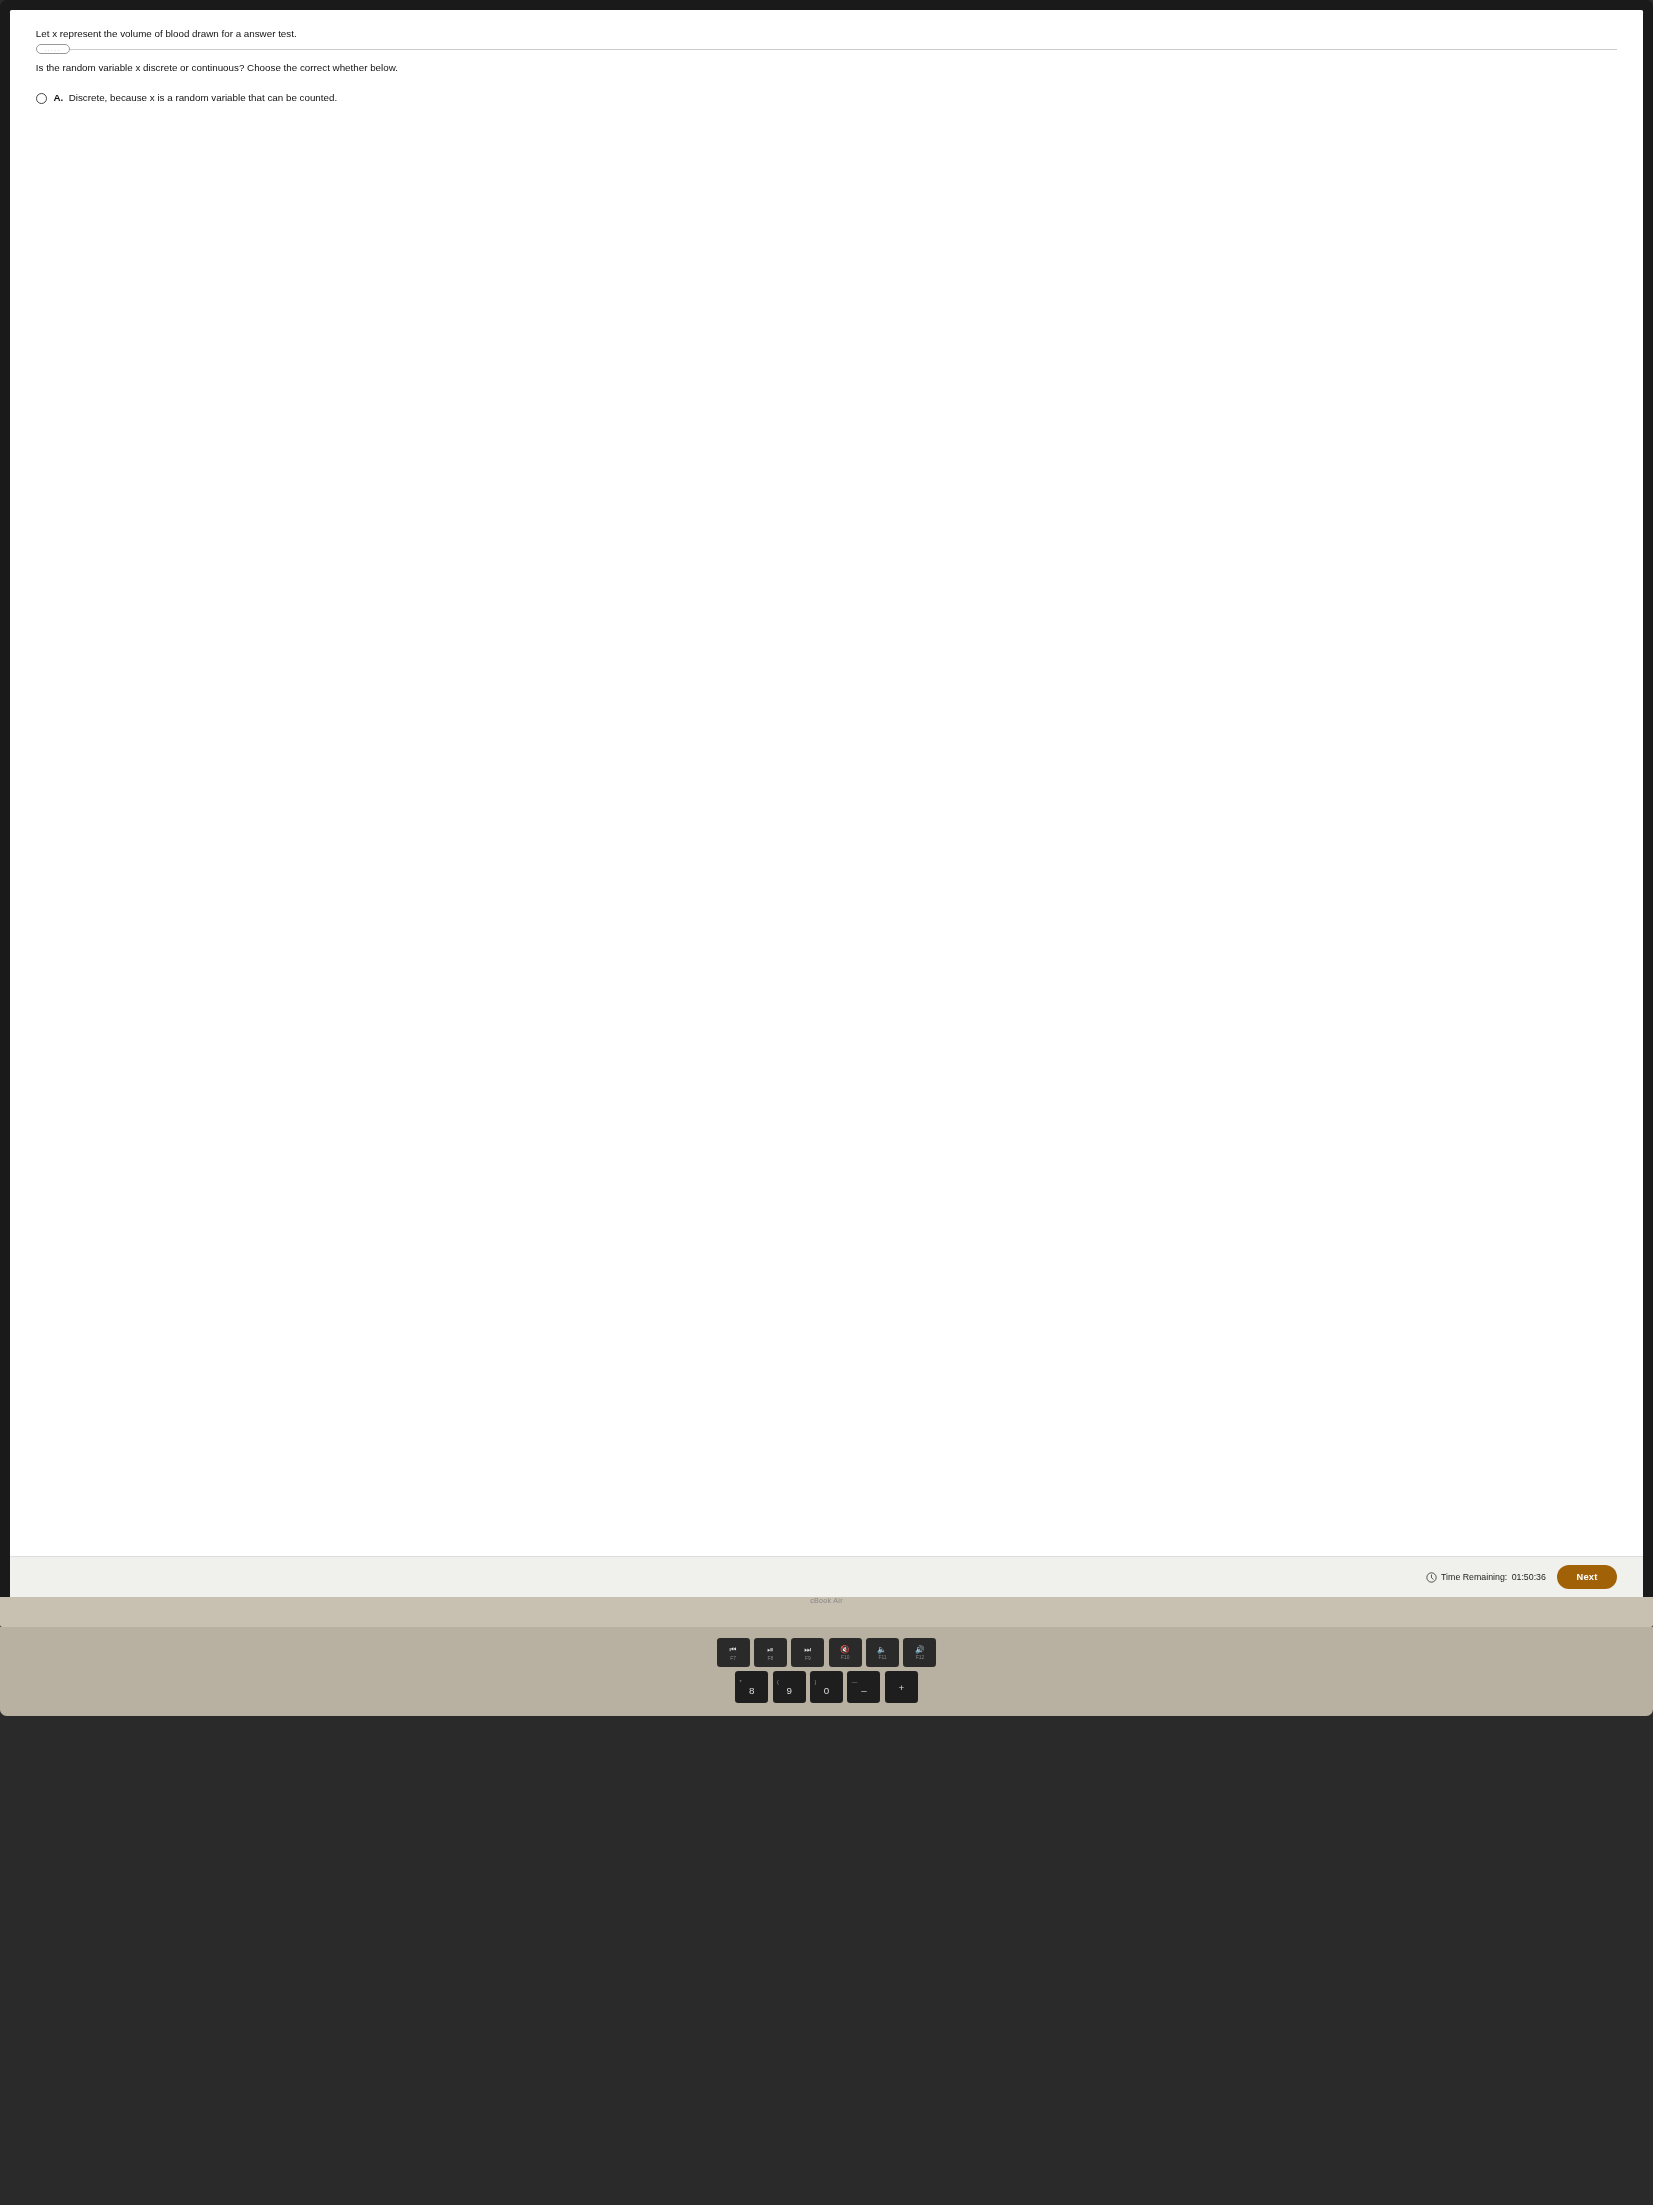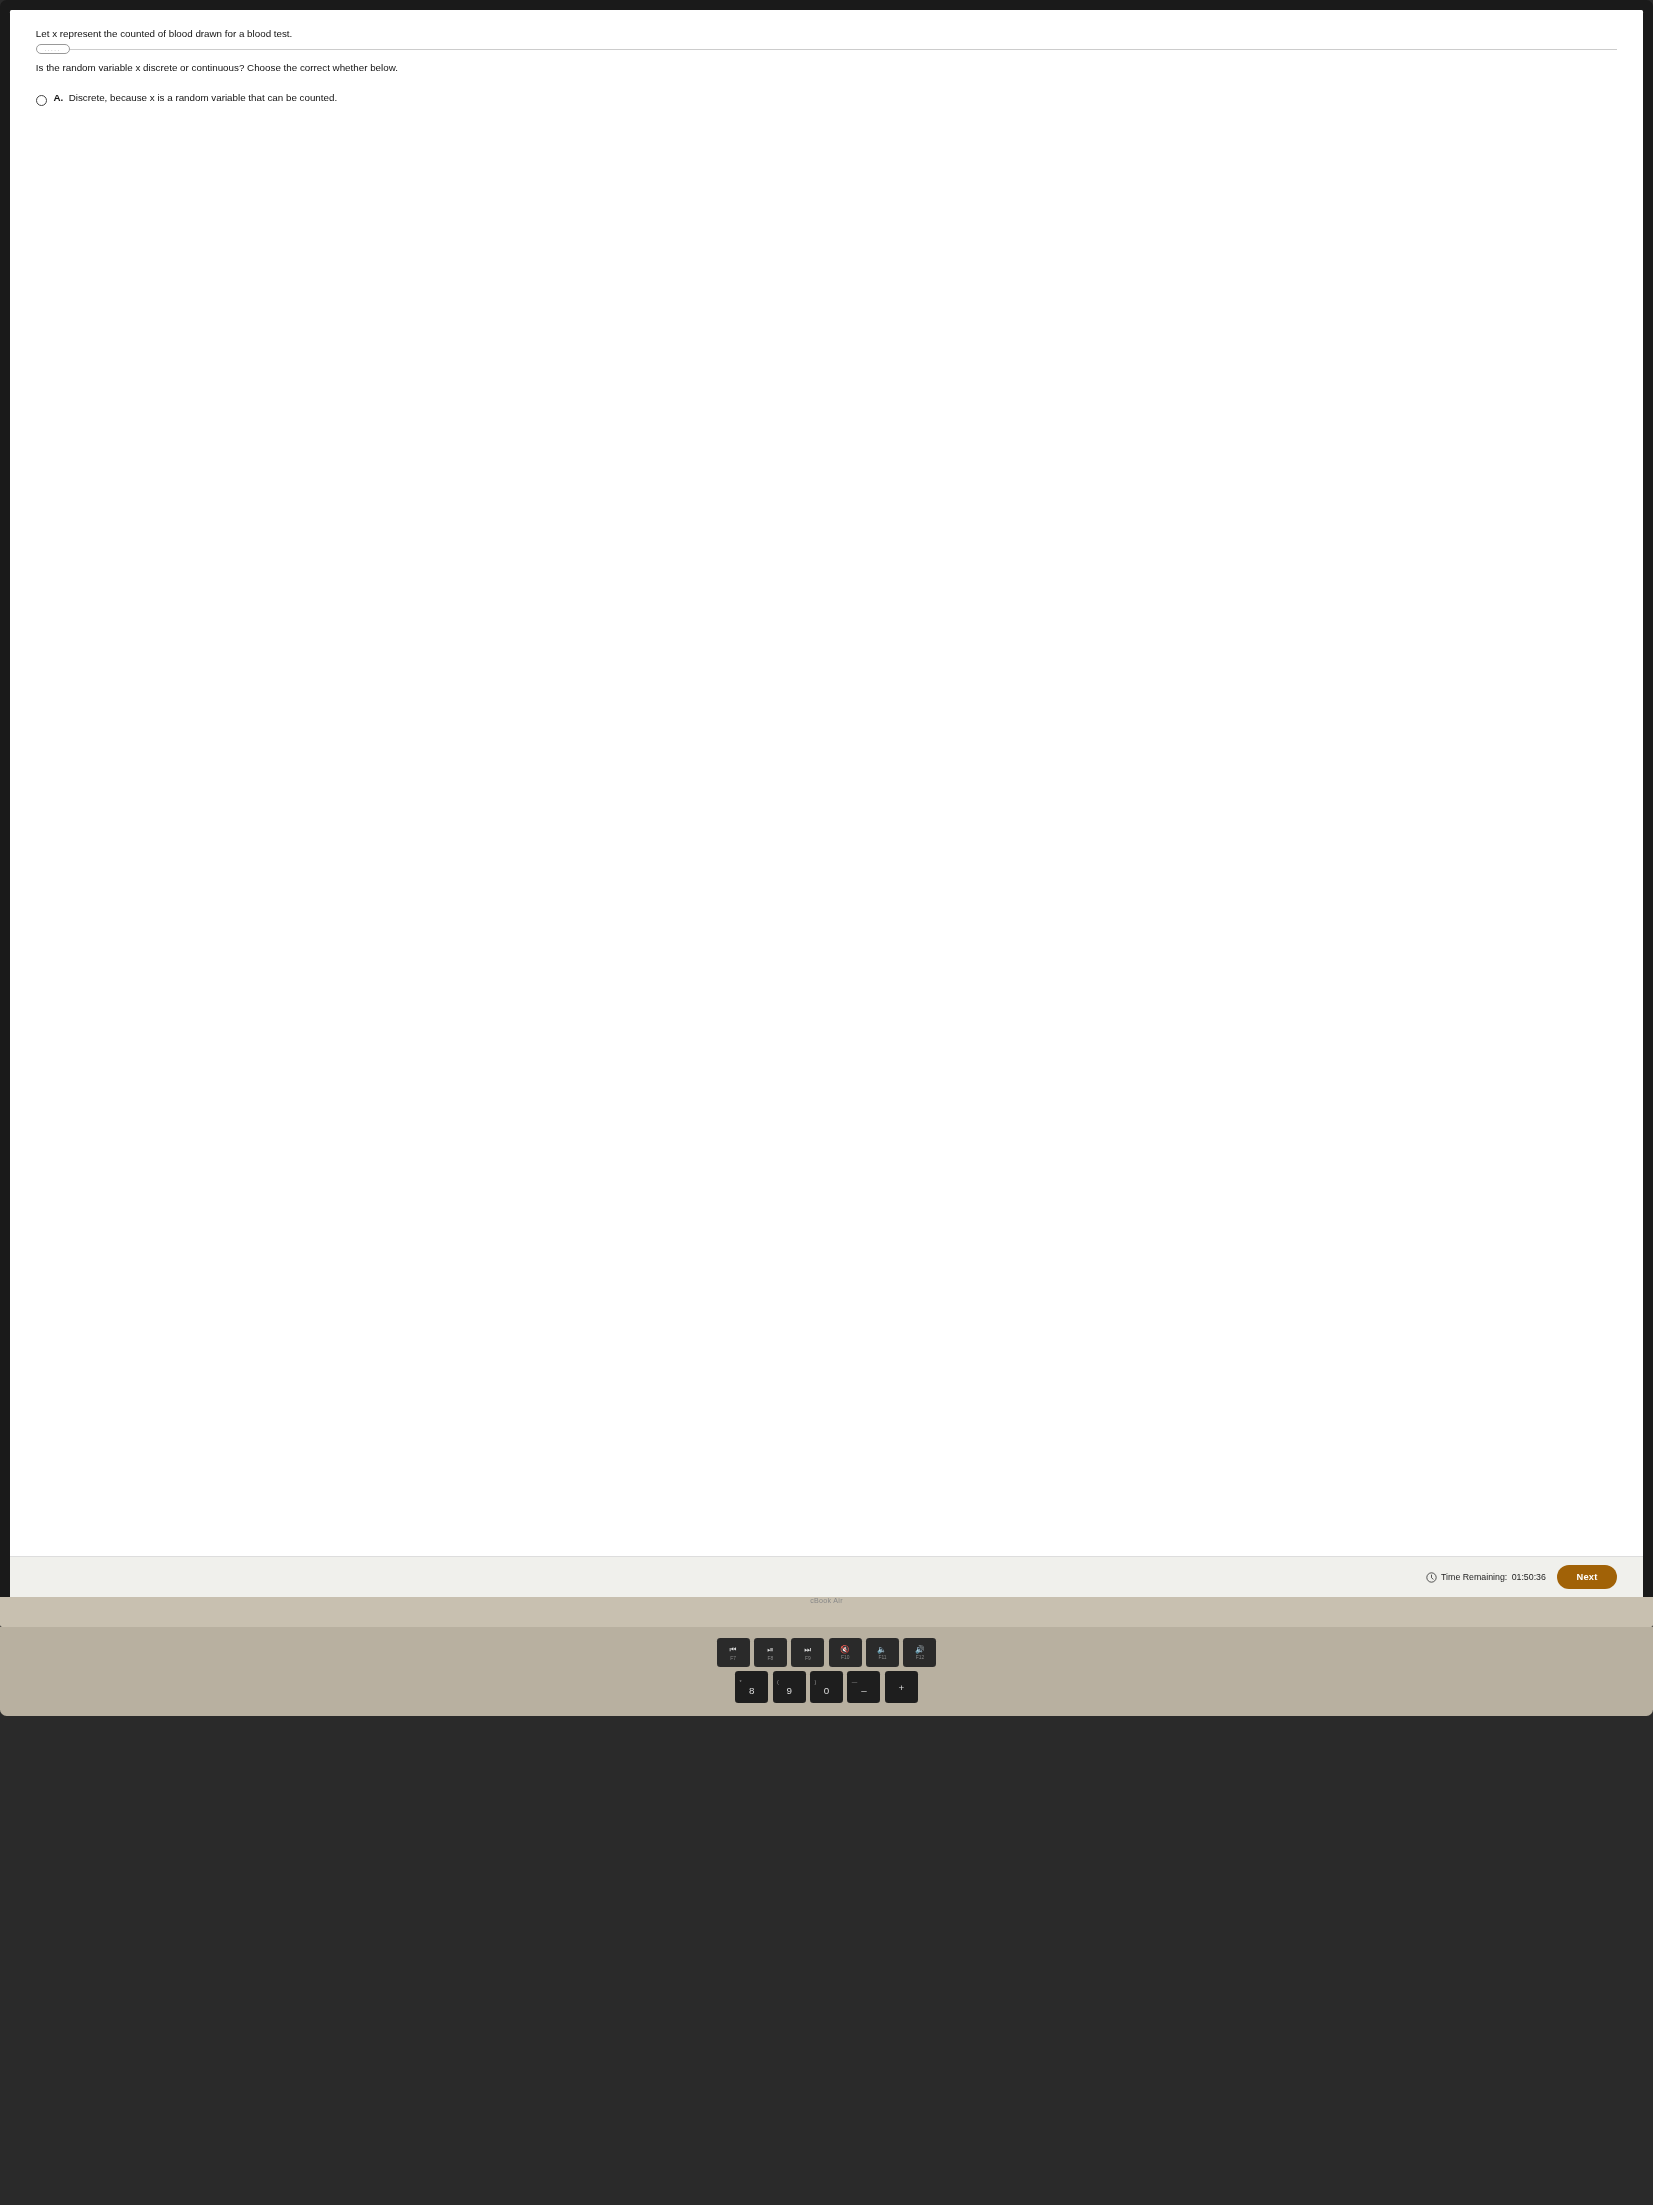--- a/index.html
+++ b/index.html
@@ -86,21 +86,21 @@
       font-size: 9.8px;
       font-weight: 400;
       color: #111;
       margin-bottom: 15.3px;
       line-height: 1.5;
     }
 
     
     .answer-option {
       display: flex;
-      align-items: flex-end;
+      align-items: center;
       margin-bottom: 9.8px;
       cursor: pointer;
     }
 
     .radio-circle {
       width: 11px;
       height: 11px;
       border: 1.1px solid #444;
       border-radius: 50%;
       margin-right: 6.6px;
@@ -239,21 +239,21 @@
     }
   </style>
 </head>
 <body>
 
 <div class="laptop-bezel">
   <div class="screen">
     <div class="content-area">
 
 
-      <p class="question-setup">Let x represent the counted of blood drawn for a blood test.</p>
+      <p class="question-setup">Let x represent the volume of blood drawn for a answer test.</p>
 
       <div class="top-divider">
         <div class="divider-dots">.....</div>
         <div class="divider-line"></div>
       </div>
 
       <p class="question-prompt">Is the random variable x discrete or continuous? Choose the correct whether below.</p>
 
       <div class="answer-option">
         <div class="radio-circle"></div>

